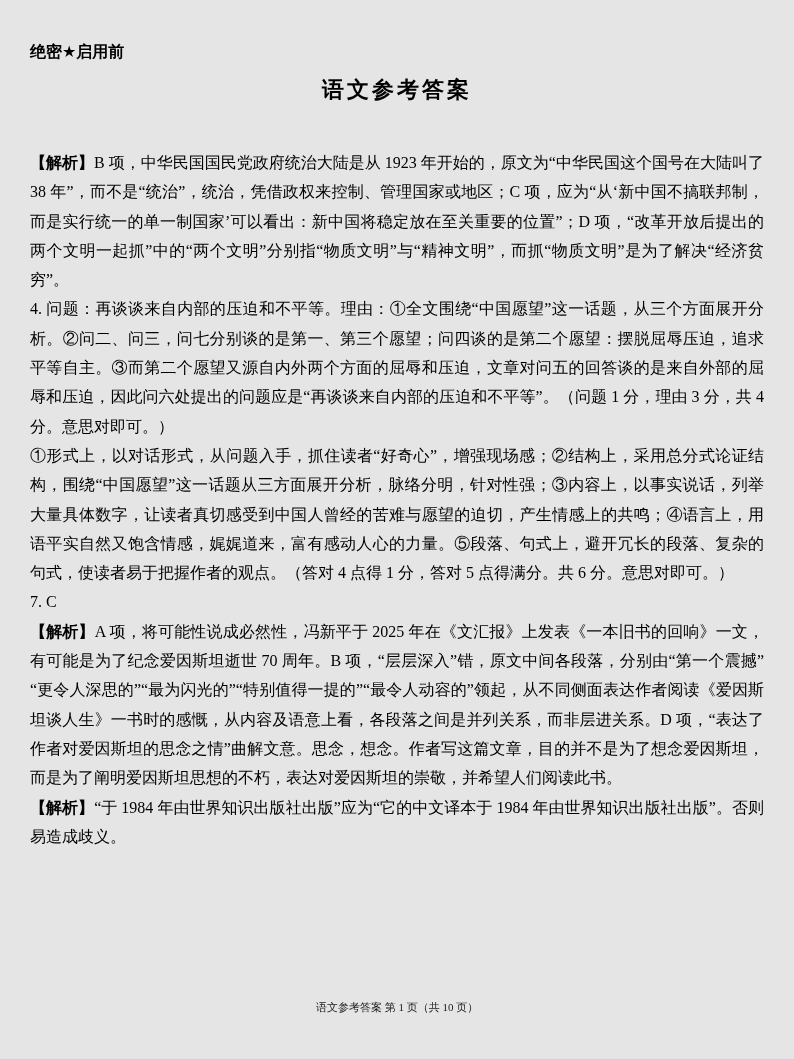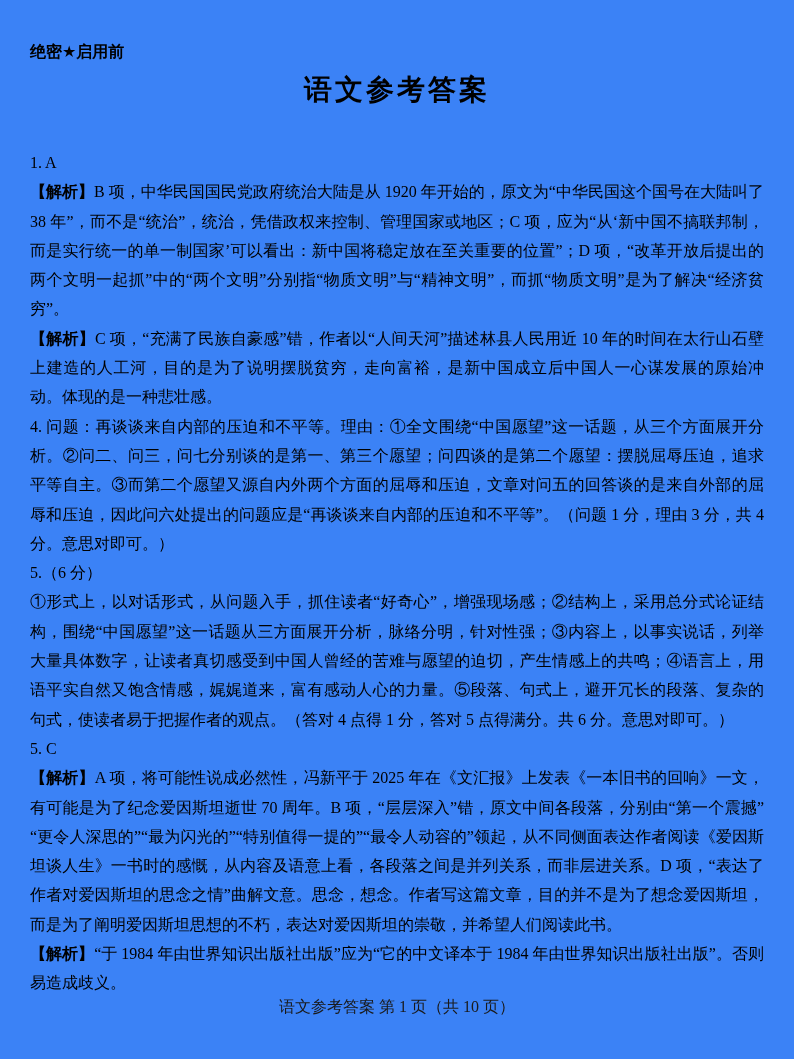--- a/index.html
+++ b/index.html
@@ -1,77 +1,74 @@
 <!DOCTYPE html>
 <html lang="zh"><head>
 <meta charset="utf-8">
 <style>
   html, body { margin: 0; padding: 0; background: #ffffff; }
   .page {
     position: relative;
     width: 794px;
     height: 1059px;
     margin: 0;
-    background: #3b82f6;
+    background: #e5e5e5;
     color: #000000;
     font-family: "Liberation Serif", "DejaVu Serif", serif;
     box-sizing: border-box;
     padding: 42px 30px 0 30px;
     overflow: hidden;
   }
   .security-label {
     font-family: "Liberation Sans", "DejaVu Sans", sans-serif;
     font-weight: 700;
     font-size: 16px;
     line-height: 20px;
   }
   .doc-title {
     margin: 8px 0 0 0;
     text-align: center;
     font-family: "Liberation Sans", "DejaVu Sans", sans-serif;
     font-weight: 700;
-    font-size: 28px;
+    font-size: 22px;
     line-height: 40px;
     letter-spacing: 3px;
   }
   .content {
     margin-top: 38px;
     font-size: 16px;
     line-height: 29.3px;
     text-align: justify;
     text-justify: inter-character;
   }
   .content p { margin: 0; }
   .analysis-prefix {
     font-weight: 700;
   }
   .page-footer {
     position: absolute;
     left: 0;
     right: 0;
     top: 997px;
     text-align: center;
-    font-size: 16px;
+    font-size: 11px;
     line-height: 20px;
     color: #1a1a1a;
   }
 </style>
 </head>
 <body>
 
 <div class="page">
   <div class="security-label">绝密★启用前</div>
   <h1 class="doc-title">语文参考答案</h1>
 
   <div class="content">
-    <p><span class="analysis-prefix"></span><span>1. A</span></p>
-    <p><span class="analysis-prefix">【解析】</span><span>B 项，中华民国国民党政府统治大陆是从 1920 年开始的，原文为“中华民国这个国号在大陆叫了 38 年”，而不是“统治”，统治，凭借政权来控制、管理国家或地区；C 项，应为“从‘新中国不搞联邦制，而是实行统一的单一制国家’可以看出：新中国将稳定放在至关重要的位置”；D 项，“改革开放后提出的两个文明一起抓”中的“两个文明”分别指“物质文明”与“精神文明”，而抓“物质文明”是为了解决“经济贫穷”。</span></p>
-    <p><span class="analysis-prefix">【解析】</span><span>C 项，“充满了民族自豪感”错，作者以“人间天河”描述林县人民用近 10 年的时间在太行山石壁上建造的人工河，目的是为了说明摆脱贫穷，走向富裕，是新中国成立后中国人一心谋发展的原始冲动。体现的是一种悲壮感。</span></p>
+    <p><span class="analysis-prefix">【解析】</span><span>B 项，中华民国国民党政府统治大陆是从 1923 年开始的，原文为“中华民国这个国号在大陆叫了 38 年”，而不是“统治”，统治，凭借政权来控制、管理国家或地区；C 项，应为“从‘新中国不搞联邦制，而是实行统一的单一制国家’可以看出：新中国将稳定放在至关重要的位置”；D 项，“改革开放后提出的两个文明一起抓”中的“两个文明”分别指“物质文明”与“精神文明”，而抓“物质文明”是为了解决“经济贫穷”。</span></p>
     <p><span class="analysis-prefix"></span><span>4. 问题：再谈谈来自内部的压迫和不平等。理由：①全文围绕“中国愿望”这一话题，从三个方面展开分析。②问二、问三，问七分别谈的是第一、第三个愿望；问四谈的是第二个愿望：摆脱屈辱压迫，追求平等自主。③而第二个愿望又源自内外两个方面的屈辱和压迫，文章对问五的回答谈的是来自外部的屈辱和压迫，因此问六处提出的问题应是“再谈谈来自内部的压迫和不平等”。（问题 1 分，理由 3 分，共 4 分。意思对即可。）</span></p>
-    <p><span class="analysis-prefix"></span><span>5.（6 分）</span></p>
     <p><span class="analysis-prefix"></span><span>①形式上，以对话形式，从问题入手，抓住读者“好奇心”，增强现场感；②结构上，采用总分式论证结构，围绕“中国愿望”这一话题从三方面展开分析，脉络分明，针对性强；③内容上，以事实说话，列举大量具体数字，让读者真切感受到中国人曾经的苦难与愿望的迫切，产生情感上的共鸣；④语言上，用语平实自然又饱含情感，娓娓道来，富有感动人心的力量。⑤段落、句式上，避开冗长的段落、复杂的句式，使读者易于把握作者的观点。（答对 4 点得 1 分，答对 5 点得满分。共 6 分。意思对即可。）</span></p>
-    <p><span class="analysis-prefix"></span><span>5. C</span></p>
+    <p><span class="analysis-prefix"></span><span>7. C</span></p>
     <p><span class="analysis-prefix">【解析】</span><span>A 项，将可能性说成必然性，冯新平于 2025 年在《文汇报》上发表《一本旧书的回响》一文，有可能是为了纪念爱因斯坦逝世 70 周年。B 项，“层层深入”错，原文中间各段落，分别由“第一个震撼”“更令人深思的”“最为闪光的”“特别值得一提的”“最令人动容的”领起，从不同侧面表达作者阅读《爱因斯坦谈人生》一书时的感慨，从内容及语意上看，各段落之间是并列关系，而非层进关系。D 项，“表达了作者对爱因斯坦的思念之情”曲解文意。思念，想念。作者写这篇文章，目的并不是为了想念爱因斯坦，而是为了阐明爱因斯坦思想的不朽，表达对爱因斯坦的崇敬，并希望人们阅读此书。</span></p>
     <p><span class="analysis-prefix">【解析】</span><span>“于 1984 年由世界知识出版社出版”应为“它的中文译本于 1984 年由世界知识出版社出版”。否则易造成歧义。</span></p>
   </div>
 
   <div class="page-footer">语文参考答案 第 1 页（共 10 页）</div>
 </div>
 
 </body></html>

